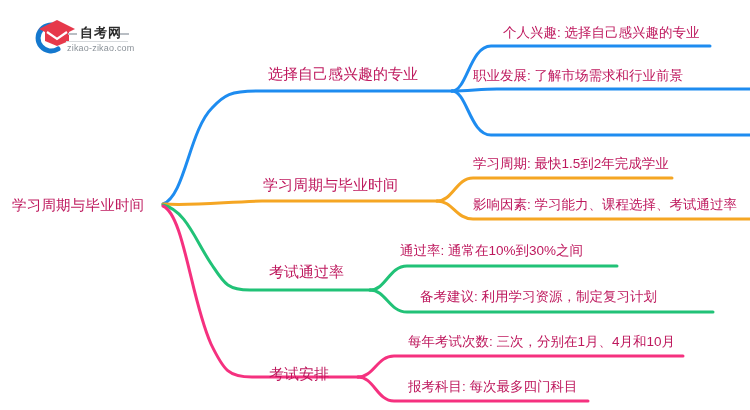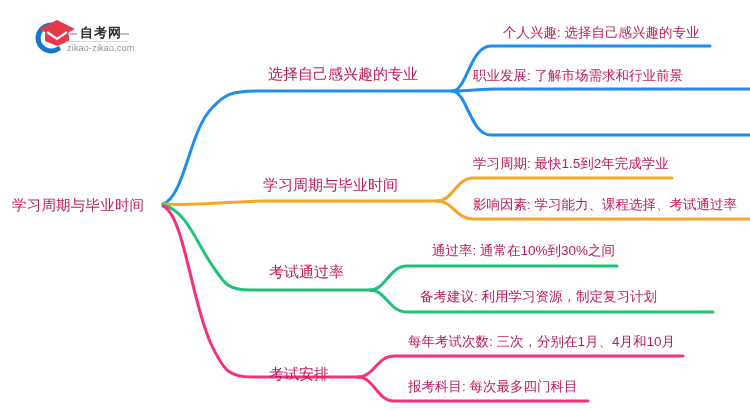--- a/index.html
+++ b/index.html
@@ -71,19 +71,19 @@
   <div class="node branch-label" style="left:263px;top:176px">学习周期与毕业时间</div>
   <div class="node branch-label" style="left:269px;top:263px">考试通过率</div>
   <div class="node branch-label" style="left:269px;top:365px">考试安排</div>
 
   <div class="node child-label" style="left:503px;top:25px">个人兴趣: 选择自己感兴趣的专业</div>
   <div class="node child-label" style="left:473px;top:68px">职业发展: 了解市场需求和行业前景</div>
 
   <div class="node child-label" style="left:473px;top:156px">学习周期: 最快1.5到2年完成学业</div>
   <div class="node child-label" style="left:473px;top:197px">影响因素: 学习能力、课程选择、考试通过率</div>
 
-  <div class="node child-label" style="left:432px;top:243px">通过率: 通常在10%到30%之间</div>
+  <div class="node child-label" style="left:400px;top:243px">通过率: 通常在10%到30%之间</div>
   <div class="node child-label" style="left:420px;top:289px">备考建议: 利用学习资源，制定复习计划</div>
 
   <div class="node child-label" style="left:408px;top:334px">每年考试次数: 三次，分别在1月、4月和10月</div>
   <div class="node child-label" style="left:408px;top:379px">报考科目: 每次最多四门科目</div>
 
 </div>
 
 </body></html>

